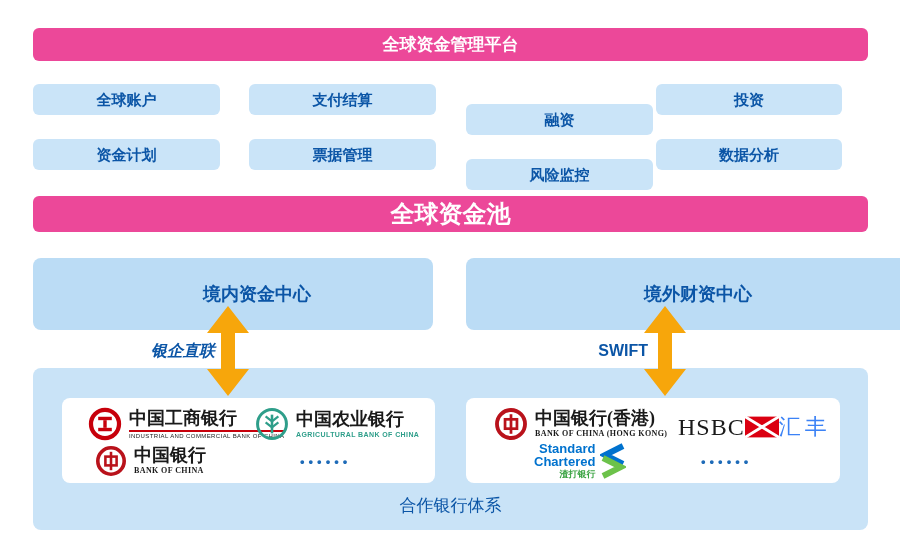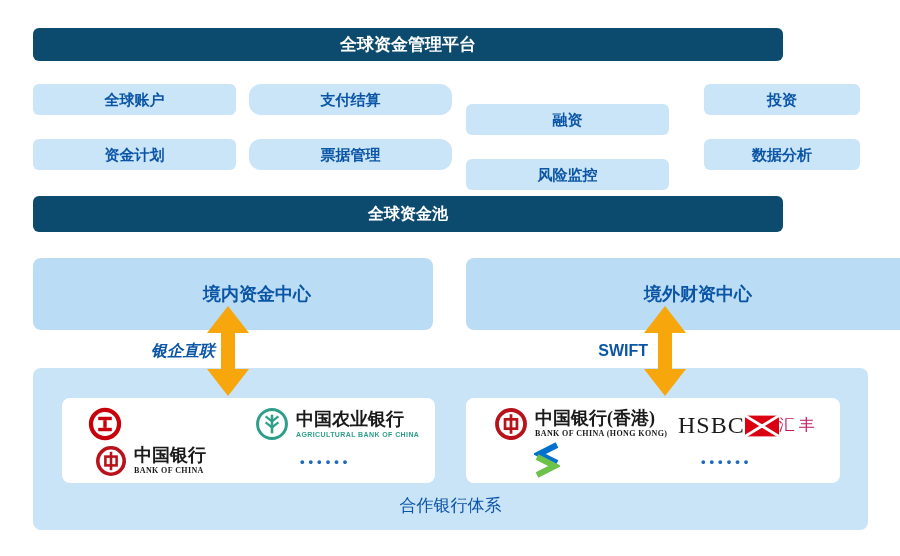--- a/index.html
+++ b/index.html
@@ -1,31 +1,31 @@
 <!DOCTYPE html>
 <html><head>
 <meta charset="utf-8">
 <style>
   * { margin:0; padding:0; box-sizing:border-box; }
   body { background:#fff; font-family:"Liberation Sans","DejaVu Sans",sans-serif; }
   .canvas { position:relative; width:900px; height:556px; background:#ffffff; overflow:hidden; }
 
   .banner {
-    position:absolute; left:33px; width:750px; background:#0c4a6e; color:#fff;
+    position:absolute; left:33px; width:835px; background:#ec4899; color:#fff;
     border-radius:6px; text-align:center; font-weight:bold;
   }
   .banner.top { top:28px; height:33px; line-height:33px; font-size:17px; }
-  .banner.pool { top:196px; height:36px; line-height:36px; font-size:16px; }
+  .banner.pool { top:196px; height:36px; line-height:36px; font-size:24px; }
 
   .feature {
-    position:absolute; height:31px; width:203px; background:#CAE4F8; color:#0B55A6;
+    position:absolute; height:31px; width:187px; background:#CAE4F8; color:#0B55A6;
     border-radius:6px; text-align:center; line-height:31px; font-size:15px; font-weight:bold;
   }
   .r1 { top:84px; } .r2 { top:139px; }
-  .c1 { left:33px; } .c2 { left:249px;border-radius:12px; } .c3 { left:466px;margin-top:20px; } .c4 { left:704px; width:156px; }
+  .c1 { left:33px; } .c2 { left:249px; } .c3 { left:466px;margin-top:20px; } .c4 { left:656px; width:186px; }
 
   .center-box {
     position:absolute; top:258px; height:72px; background:#BBDCF5; color:#0B55A6;
     border-radius:8px; text-align:center; line-height:72px; font-size:18px; font-weight:bold;
   }
   .center-box.domestic { left:33px; width:400px;padding-left:48px; }
   .center-box.overseas { left:466px; width:464px; }
 
   .link-label {
     position:absolute; color:#0B55A6; font-size:16px; font-weight:bold; line-height:22px;
@@ -56,21 +56,21 @@
   .cn-name  { font-size:18px; font-weight:bold; color:#1a1a1a; white-space:nowrap; }
   .cn-name.calli { font-family:"Liberation Serif","DejaVu Serif",serif; }
   .en-sub   { font-size:6px; letter-spacing:0.4px; color:#1a1a1a; white-space:nowrap; margin-top:2px; }
   .en-sub.red-rule { border-top:2px solid #C7000B; padding-top:1px; }
   .en-sub.green { color:#2E9E8A; font-weight:bold; font-size:7px; }
   .en-sub.serif { font-family:"Liberation Serif","DejaVu Serif",serif; font-weight:bold; font-size:8px; }
   .dots { position:absolute; color:#1E6BB8; font-size:13px; font-weight:bold; letter-spacing:4px; }
 
   .hsbc-row { position:absolute; display:flex; align-items:center; gap:0; }
   .hsbc-word { font-family:"Liberation Serif","DejaVu Serif",serif; font-size:24px; color:#1a1a1a; letter-spacing:1px; }
-  .hsbc-cn   { font-family:"Liberation Serif","DejaVu Serif",serif; font-size:16px; color:#be185d; letter-spacing:4px; }
+  .hsbc-cn   { font-family:"Liberation Serif","DejaVu Serif",serif; font-size:22px; color:#3b82f6; letter-spacing:4px; }
 
   .scb-block { position:absolute; display:flex; align-items:center; gap:5px; }
   .scb-words { display:flex; flex-direction:column; align-items:flex-end; line-height:1.0; }
   .scb-en { color:#0072CE; font-size:13px; font-weight:bold; }
   .scb-cn { color:#3BA443; font-size:9px; font-weight:bold; margin-top:2px; }
 </style>
 </head>
 <body>
 
 <div class="canvas">
@@ -110,20 +110,24 @@
 
     <div class="bank-card left">
 
       <div class="logo-block" style="left:26px; top:9px;">
         <svg width="34" height="34" viewBox="0 0 40 40">
           <circle cx="20" cy="20" r="16.5" fill="none" stroke="#C7000B" stroke-width="5"></circle>
           <rect x="12" y="11.5" width="16" height="4" fill="#C7000B"></rect>
           <rect x="18" y="15.5" width="4" height="9" fill="#C7000B"></rect>
           <rect x="12" y="24.5" width="16" height="4" fill="#C7000B"></rect>
         </svg>
+        <div class="logo-text">
+          <span class="cn-name">中国工商银行</span>
+          <span class="en-sub red-rule">INDUSTRIAL AND COMMERCIAL BANK OF CHINA</span>
+        </div>
       </div>
 
       <div class="logo-block" style="left:193px; top:9px;">
         <svg width="34" height="34" viewBox="0 0 40 40">
           <circle cx="20" cy="20" r="17" fill="none" stroke="#2E9E8A" stroke-width="3.5"></circle>
           <path d="M20 9 V31" stroke="#2E9E8A" stroke-width="3" fill="none"></path>
           <path d="M20 17 L12.5 11 M20 17 L27.5 11 M20 24 L12.5 18 M20 24 L27.5 18" stroke="#2E9E8A" stroke-width="2.6" fill="none"></path>
         </svg>
         <div class="logo-text">
           <span class="cn-name calli">中国农业银行</span>
@@ -163,20 +167,25 @@
       <div class="hsbc-row" style="left:212px; top:14px;">
         <span class="hsbc-word">HSBC</span>
         <svg width="34" height="22" viewBox="0 0 36 22">
           <rect x="0" y="0" width="36" height="22" fill="#DB0011"></rect>
           <path d="M0 0 L36 22 M36 0 L0 22" stroke="#ffffff" stroke-width="3"></path>
         </svg>
         <span class="hsbc-cn">汇丰</span>
       </div>
 
       <div class="scb-block" style="left:68px; top:44px;">
+        <div class="scb-words">
+          <span class="scb-en">Standard</span>
+          <span class="scb-en">Chartered</span>
+          <span class="scb-cn">渣打银行</span>
+        </div>
         <svg width="26" height="36" viewBox="0 0 26 36">
           <path d="M23 3 L5 12 L23 21" stroke="#0072CE" stroke-width="6" fill="none"></path>
           <path d="M3 33 L21 24 L3 15" stroke="#6CC24A" stroke-width="6" fill="none"></path>
         </svg>
       </div>
 
       <div class="dots" style="left:235px; top:56px;">••••••</div>
     </div>
 
     <div class="partner-title">合作银行体系</div>

